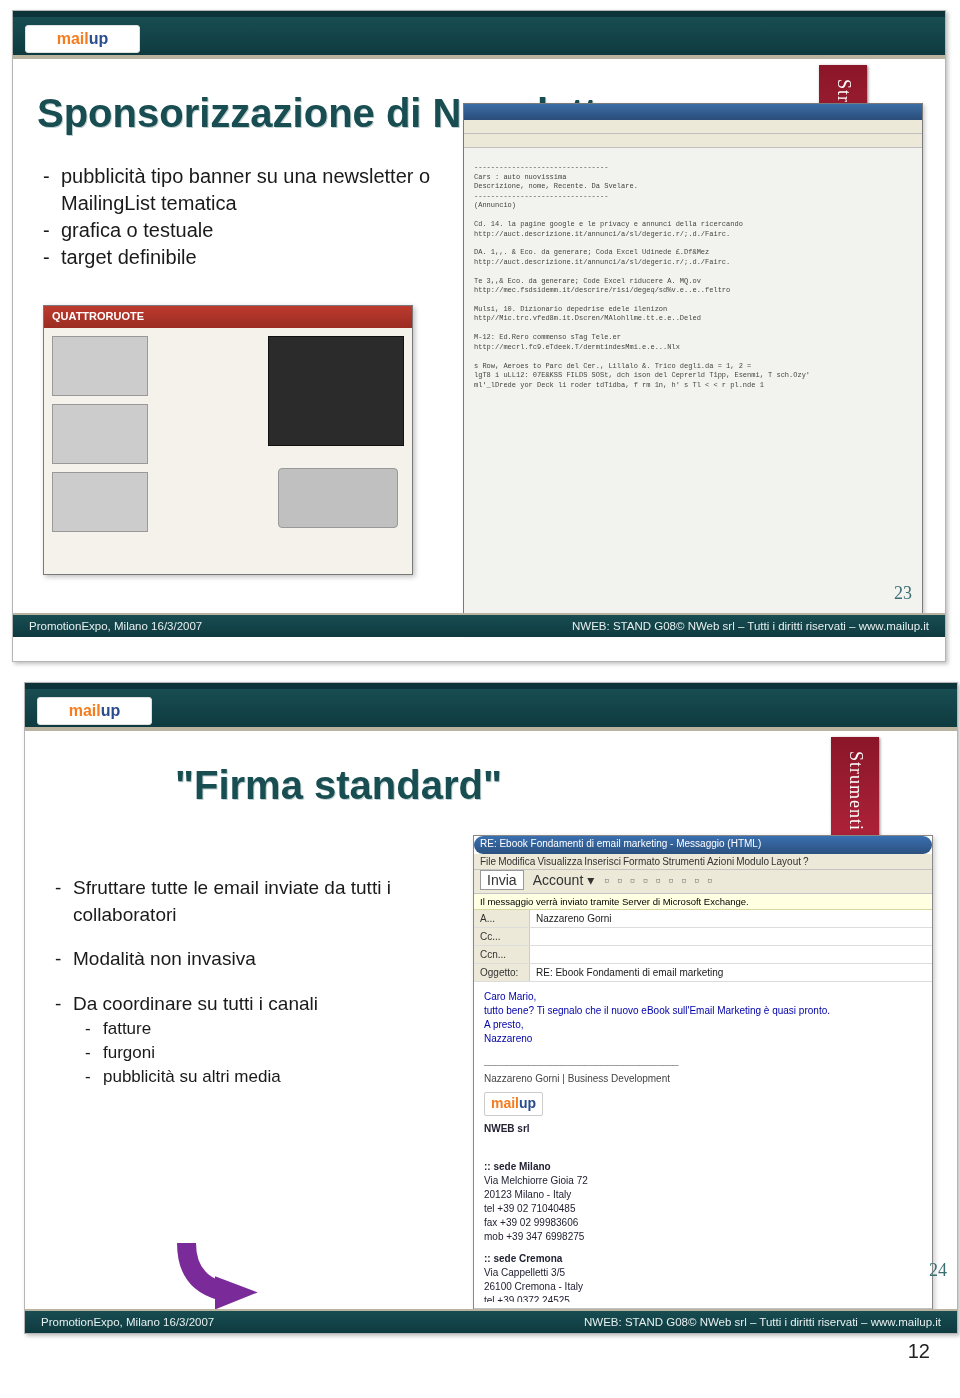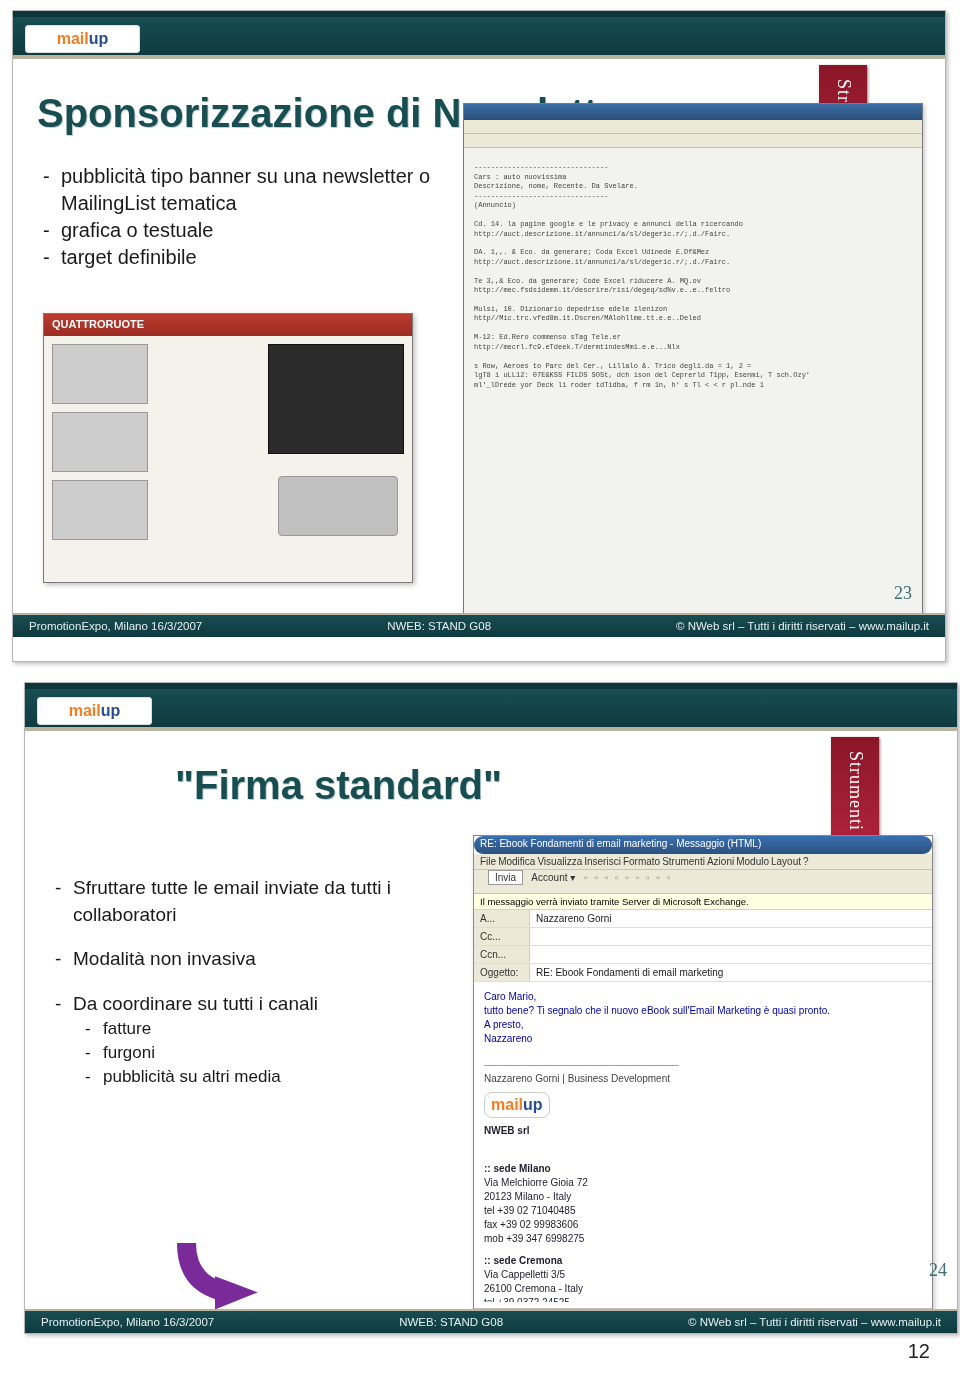--- a/index.html
+++ b/index.html
@@ -73,63 +73,63 @@
     border: 1px solid #7a7a7a;
     background: #f2f2ee;
     box-shadow: 2px 2px 4px rgba(0,0,0,0.2);
   }
   .shot-inner { position: absolute; inset: 0; }
   .shot .titlebar { height: 16px; background: linear-gradient(#3b6ea5,#2a4d7a); }
   .shot .menubar  { height: 14px; background: #ece9d8; border-bottom:1px solid #c0c0c0; }
   .shot .toolbar  { height: 14px; background: #ece9d8; border-bottom:1px solid #c0c0c0; }
   .fake-lines { padding: 6px 10px; font-family: "Courier New", monospace; font-size: 7px; color: #444; line-height: 1.35; white-space: pre-line; }
   .quattro {
-    position: absolute; left: 30px; top: 250px; width: 370px; height: 270px;
+    position: absolute; left: 30px; top: 242px; width: 370px; height: 270px;
     border: 1px solid #7a7a7a;
     box-shadow: 2px 2px 5px rgba(0,0,0,0.25);
     background: #e8e5dc;
   }
   .quattro .qhdr { height: 22px; background: linear-gradient(#bd3a2e,#9b2c22); color:#fff; font-size:11px; font-weight:bold; padding:4px 8px; }
   .quattro .qbody { position:absolute; top:22px; bottom:0; left:0; right:0; background:#f4f2eb; }
   .quattro .thumb { position:absolute; background:#ccc; border:1px solid #999; }
   .quattro .panel { position:absolute; background:#2b2b2b; border:1px solid #111; }
   .quattro .car { position:absolute; background:#c0c0c0; border:1px solid #999; border-radius:4px; }
   .email-shot {
     position: absolute; left: 448px; top: 100px; width: 460px; height: 490px;
     border: 1px solid #888;
     background: #fff;
     box-shadow: 2px 2px 5px rgba(0,0,0,0.2);
   }
   .email-shot .titlebar { height:18px; background: linear-gradient(#3a6fb0,#2b517f); color:#fff; font-size:10px; padding:2px 6px;border-radius:9px; }
   .email-shot .menubar  { height:16px; background:#ece9d8; border-bottom:1px solid #c3c3c3; display:flex; gap:2px; padding:2px 6px; font-size:10px; color:#333; }
-  .email-shot .toolbar  { height:24px; background:#ece9d8; border-bottom:1px solid #c3c3c3; padding:2px 14px; font-size:10px; color:#333; }
+  .email-shot .toolbar  { height:24px; background:#ece9d8; border-bottom:1px solid #c3c3c3; padding:2px 6px; font-size:14px; color:#333; }
   .email-shot .hdr-row { display:flex; border-bottom:1px solid #ddd; font-size:10px; }
   .email-shot .hdr-row .lbl { width:56px; background:#ece9d8; padding:3px 6px; border-right:1px solid #ccc; color:#333; }
   .email-shot .hdr-row .val { flex:1; padding:3px 6px; color:#1a1a1a; white-space: pre; overflow: hidden; }
   .email-shot .bodyarea { padding:8px 10px; font-size:10px; color:#223; line-height:1.4; background:#fff; height: 320px; overflow:hidden; }
   .email-shot .bodyarea .lnk { color: #0000cc; text-decoration: underline; }
   .email-shot .sig-sep { margin-top:8px; font-weight:bold; color:#222; font-size:10px; }
-  .email-shot .maillogo { display:inline-block; background:#fff; border:1px solid #ccc; padding:1px 6px; font-size:16px; font-weight:bold; color:#f57c1f; border-radius:8px; }
+  .email-shot .maillogo { display:inline-block; background:#fff; border:1px solid #ccc; padding:1px 6px; font-size:14px; font-weight:bold; color:#f57c1f; border-radius:2px; }
   .email-shot .maillogo .m2 { color:#2a4d8f; }
   .email-shot .statusbar { position:absolute; left:0; right:0; bottom:0; height:16px; background:#ece9d8; border-top:1px solid #c0c0c0; }
   .arrow {
     position: absolute; left: 140px; top: 508px; width: 100px; height: 76px;
   }
   .arrow svg { width:100%; height:100%; }
   .slide-ftr {
     position: absolute; left: 0; right: 0; bottom: 0;
     height: 24px;
     background: linear-gradient(#184d52, #0e3a3f);
     color: #e7efef;
     font-size: 11.5px;
     display: flex; align-items: center; justify-content: space-between;
     padding: 0 16px;
     border-top: 2px solid #b9b3a0;
   }
-  .slide-ftr .c { flex:1; text-align:center; }
+  .slide-ftr .c { flex:1; text-align:right; }
   .slide-num {
     position: absolute; right: 10px; bottom: 28px;
     font-size: 18px; color: #3a6e73; font-family: "Times New Roman", serif;
   }
   .pg-num { text-align: right; padding: 6px 18px 0 0; font-size: 20px; color: #222; }
   .slide-body.firma .slide-title { left: 150px; }
   .slide-body.firma .bullets { top: 140px; width: 400px; font-size: 19px; line-height:1.4; }
   .slide-body.firma .tag { top: 2px; right: 78px; }
 </style>
 </head>

